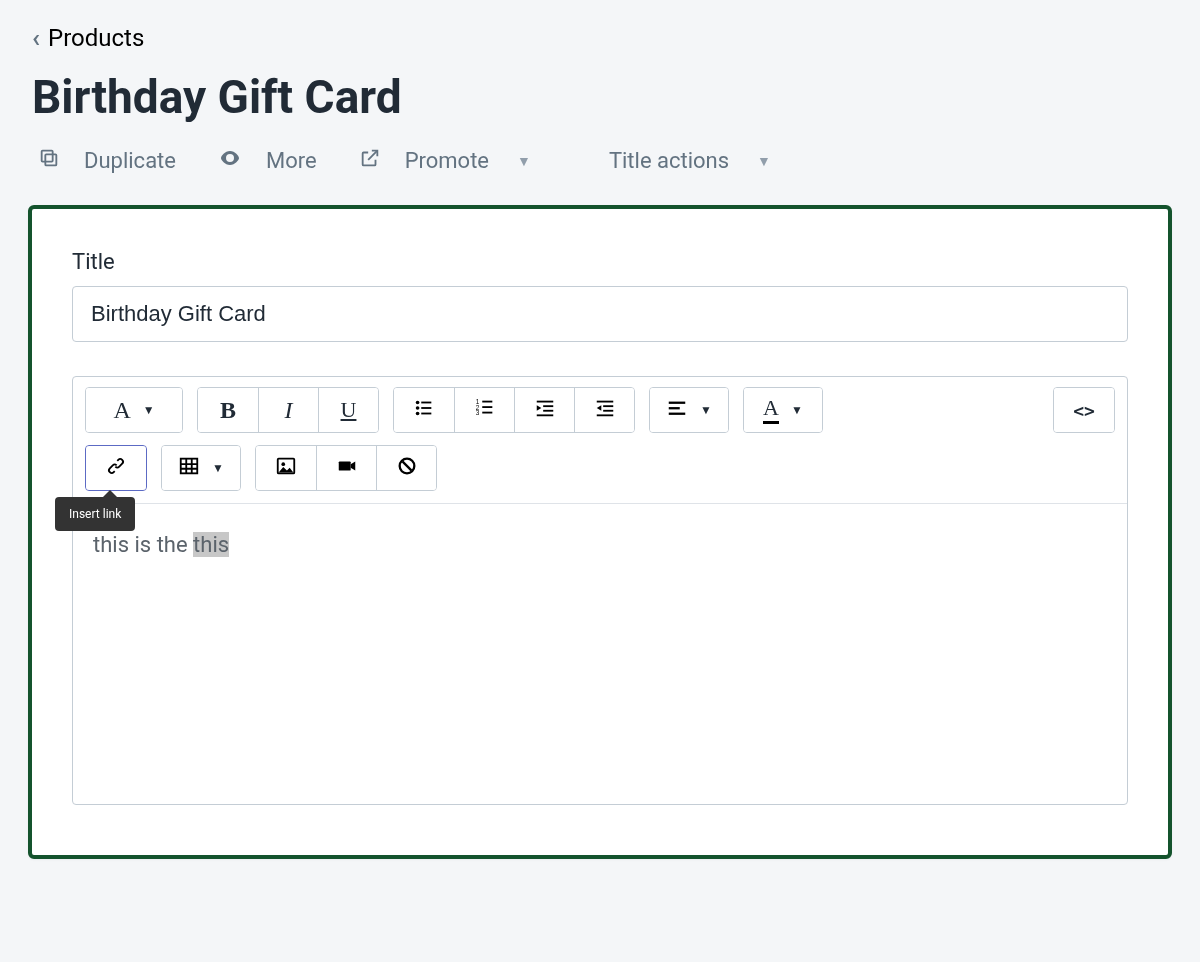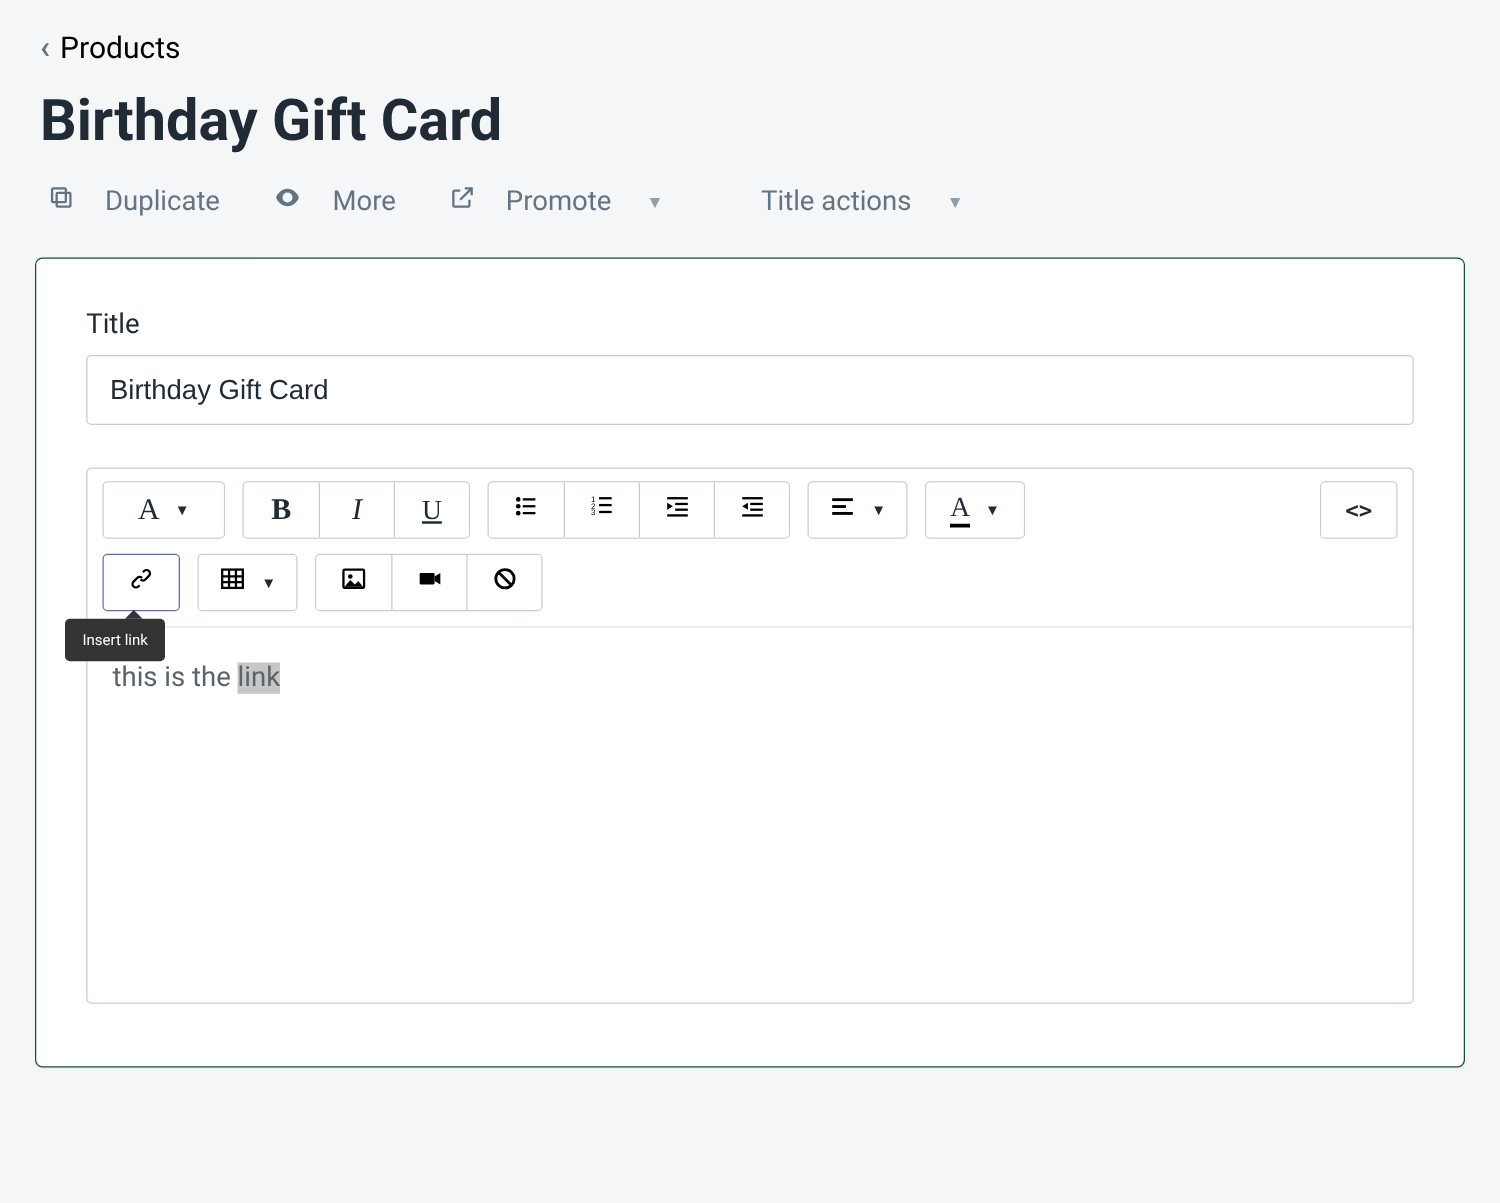--- a/index.html
+++ b/index.html
@@ -63,21 +63,21 @@
   .action-item .icon { color: #637381; }
   .chev-down {
     font-size: 14px;
     color: #919eab;
     margin-left: 4px;
   }
 
   
   .card {
     background: #fff;
-    border: 1px solid #14532d;
+    border: 4px solid #14532d;
     border-radius: 6px;
     box-shadow: 0 1px 3px rgba(0,0,0,0.04);
     padding: 40px 40px 50px 40px;
   }
   .field-label {
     font-size: 22px;
     color: #212b36;
     margin-bottom: 12px;
   }
   .text-input {
@@ -401,18 +401,18 @@
           </div>
 
           <div class="tooltip" style="left:-30px; top:52px;">
             <span>Insert link</span>
           </div>
         </div>
 
       </div>
 
       <div class="rte-body">
-        <span>this is the </span><span class="sel">link</span>
+        <span>this is the </span><span class="sel">this</span>
       </div>
     </div>
 
   </div>
 </div>
 
 </body></html>

